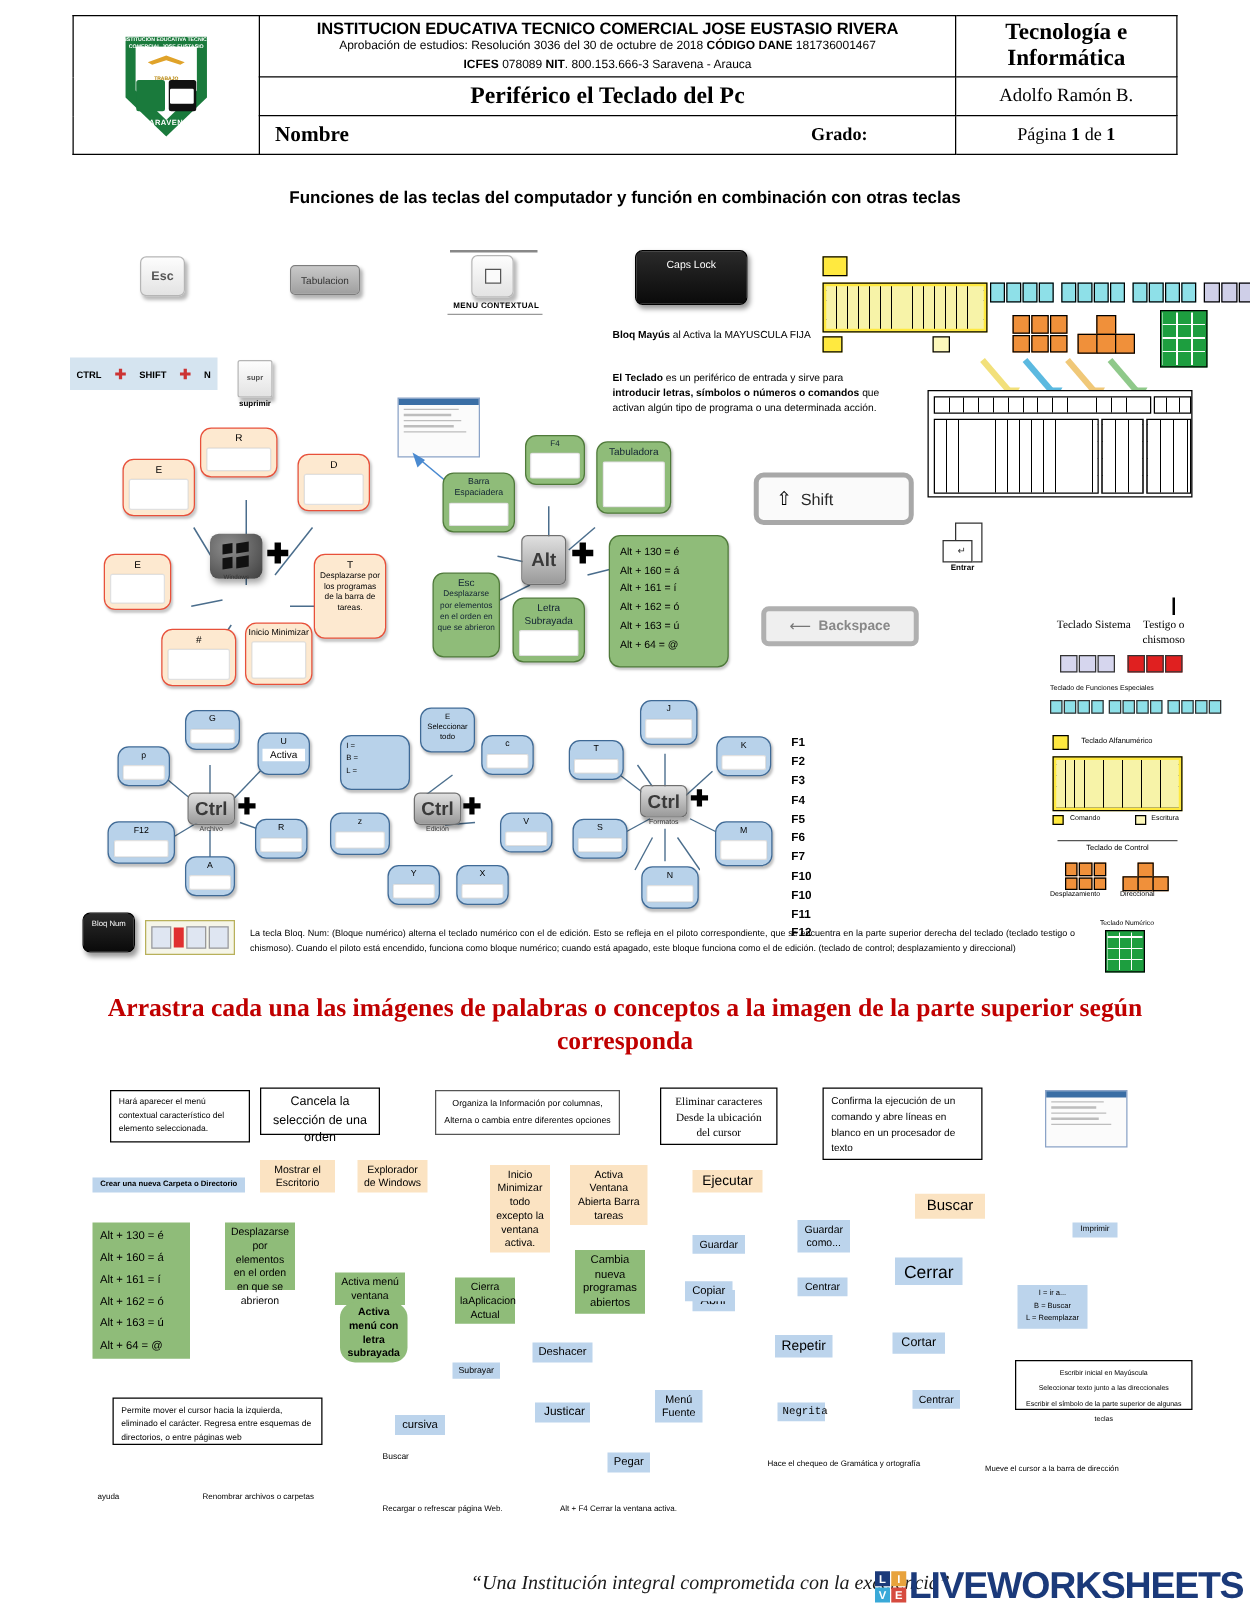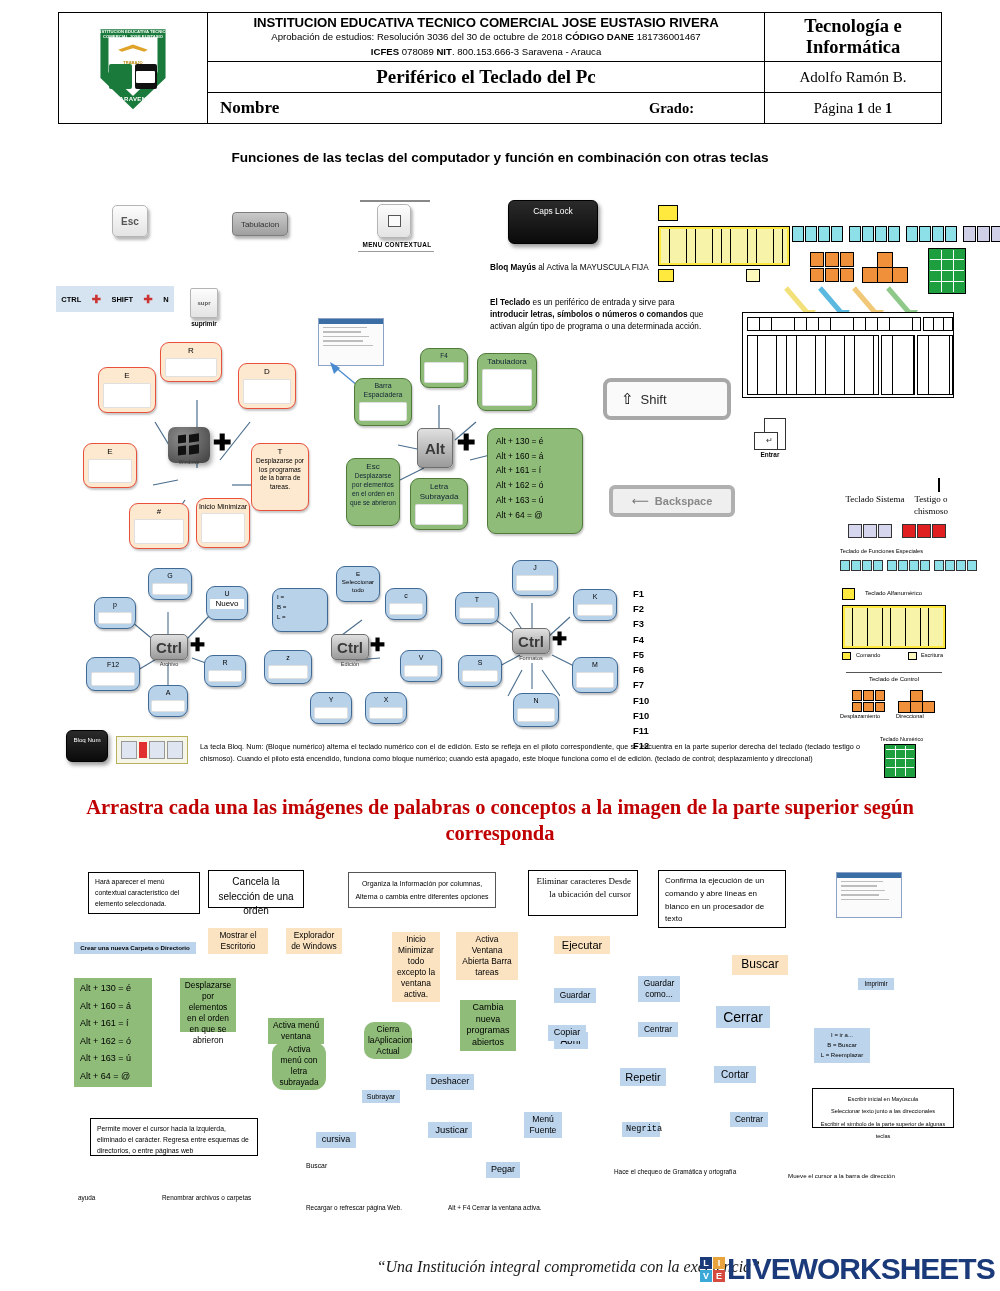--- a/index.html
+++ b/index.html
@@ -455,21 +455,21 @@
 <div class="abs node node-blue" style="left:148px;top:568px;width:44px;height:32px;">
   <div class="node-title" style="font-size:7px">G</div>
   <div class="blank"></div>
 </div>
 <div class="abs node node-blue" style="left:94px;top:597px;width:42px;height:32px;">
   <div class="node-title" style="font-size:7px">p</div>
   <div class="blank"></div>
 </div>
 <div class="abs node node-blue" style="left:206px;top:586px;width:42px;height:34px;">
   <div class="node-title" style="font-size:7px">U</div>
-  <div style="font-size:8px;background:#fff;width:86%;">Nuevo</div>
+  <div style="font-size:8px;background:#fff;width:86%;">Activa</div>
 </div>
 <div class="abs node node-blue" style="left:86px;top:657px;width:54px;height:34px;">
   <div class="node-title" style="font-size:7px">F12</div>
   <div class="blank"></div>
 </div>
 <div class="abs node node-blue" style="left:148px;top:685px;width:40px;height:32px;">
   <div class="node-title" style="font-size:7px">A</div>
   <div class="blank"></div>
 </div>
 <div class="abs node node-blue" style="left:204px;top:655px;width:42px;height:32px;">
@@ -653,21 +653,21 @@
   <div style="width:14px;height:16px;background:#dfe6f2;border:1px solid #999;"></div>
   <div style="width:14px;height:16px;background:#dfe6f2;border:1px solid #999;"></div>
 </div>
 <div class="abs" style="left:200px;top:741px;width:660px;font-size:7.2px;line-height:1.72;text-align:justify;">La tecla Bloq. Num: (Bloque numérico) alterna el teclado numérico con el de edición.  Esto se refleja en el piloto correspondiente, que se encuentra en la parte superior derecha del teclado (teclado testigo o chismoso).  Cuando el piloto está encendido, funciona como bloque numérico; cuando está apagado, este bloque funciona como el de edición. (teclado de control; desplazamiento y direccional)</div>
 
 <div class="drag-instr" style="top:795px;">Arrastra cada una las imágenes de palabras o conceptos a la imagen de la parte superior según corresponda</div>
 
 <div class="boxed" style="left:88px;top:872px;width:112px;height:42px;text-align:left;font-size:6.8px;">Hará aparecer el menú contextual característico del elemento seleccionada.</div>
 <div class="boxed" style="left:208px;top:870px;width:96px;height:38px;font-size:10px;line-height:1.45;">Cancela la selección de una orden</div>
 <div class="boxed boxed-grey" style="left:348px;top:872px;width:148px;height:36px;font-size:7px;line-height:1.9;">Organiza la Información por columnas, Alterna o cambia entre diferentes opciones</div>
-<div class="boxed" style="left:528px;top:870px;width:110px;height:46px;text-align:right;font-size:9px;line-height:1.4;font-family:'Liberation Serif',serif;">Eliminar caracteres Desde la ubicación del cursor</div>
+<div class="boxed" style="left:528px;top:870px;width:94px;height:46px;text-align:center;font-size:9px;line-height:1.4;font-family:'Liberation Serif',serif;">Eliminar caracteres Desde la ubicación del cursor</div>
 <div class="boxed" style="left:658px;top:870px;width:128px;height:58px;text-align:left;font-size:8px;line-height:1.6;">Confirma la ejecución de un comando y abre líneas en blanco en un procesador de texto</div>
 <div class="boxed" style="left:90px;top:1118px;width:168px;height:38px;text-align:left;font-size:6.8px;line-height:1.65;">Permite mover el cursor hacia la izquierda, eliminado el carácter.  Regresa entre esquemas de directorios, o entre páginas web</div>
 <div class="boxed" style="left:812px;top:1088px;width:142px;height:40px;font-size:5.6px;line-height:2.2;white-space:pre-line;">Escribir inicial en Mayúscula
 Seleccionar texto junto a las direccionales
 Escribir el símbolo de la parte superior de algunas teclas</div>
 
 <div class="ctx-menu" style="left:836px;top:872px;width:64px;height:44px;">
   <div class="bar"></div>
   <div class="ln" style="width:42px;"></div>
     <div class="ln" style="width:36px;"></div>
@@ -685,22 +685,22 @@
 <div class="chip chip-tan" style="left:732px;top:955px;width:56px;font-size:12px;">Buscar</div>
 
 <div class="chip chip-green" style="left:74px;top:978px;width:78px;font-size:9px;line-height:1.95;text-align:left;padding-left:6px;white-space:pre-line;">Alt + 130 = é
 Alt + 160 = á
 Alt + 161 = í
 Alt  + 162 = ó
 Alt + 163 = ú
 Alt + 64 = @</div>
 <div class="chip chip-green" style="left:180px;top:978px;width:56px;height:54px;">Desplazarse por elementos en el orden en que se abrieron</div>
 <div class="chip chip-green" style="left:268px;top:986px;width:56px;margin-top:32px;">Activa menú ventana</div>
-<div class="chip chip-green" style="left:272px;top:1042px;width:54px;border-radius:12px;">Activa menú con letra subrayada</div>
-<div class="chip chip-green" style="left:364px;top:1022px;width:48px;border-radius:10px;">Cierra laAplicacion Actual</div>
+<div class="chip chip-green" style="left:272px;top:1042px;width:54px;border-radius:12px;font-weight:bold;">Activa menú con letra subrayada</div>
+<div class="chip chip-green" style="left:364px;top:1022px;width:48px;">Cierra laAplicacion Actual</div>
 <div class="chip chip-green" style="left:460px;top:1000px;width:56px;font-size:9px;">Cambia nueva programas abiertos</div>
 
 <div class="chip chip-blue" style="left:554px;top:988px;width:42px;">Guardar</div>
 <div class="chip chip-blue" style="left:554px;top:1032px;width:34px;font-size:10px;">Abrir</div>
 <div class="chip chip-blue" style="left:638px;top:976px;width:42px;">Guardar como...</div>
 <div class="chip chip-blue" style="left:638px;top:1022px;width:40px;">Centrar</div>
 <div class="chip chip-blue" style="left:716px;top:1006px;width:54px;font-size:14px;">Cerrar</div>
 <div class="chip chip-blue" style="left:714px;top:1066px;width:42px;font-size:10px;">Cortar</div>
 <div class="chip chip-blue" style="left:730px;top:1112px;width:38px;">Centrar</div>
 <div class="chip chip-blue" style="left:620px;top:1068px;width:46px;font-size:11px;">Repetir</div>

